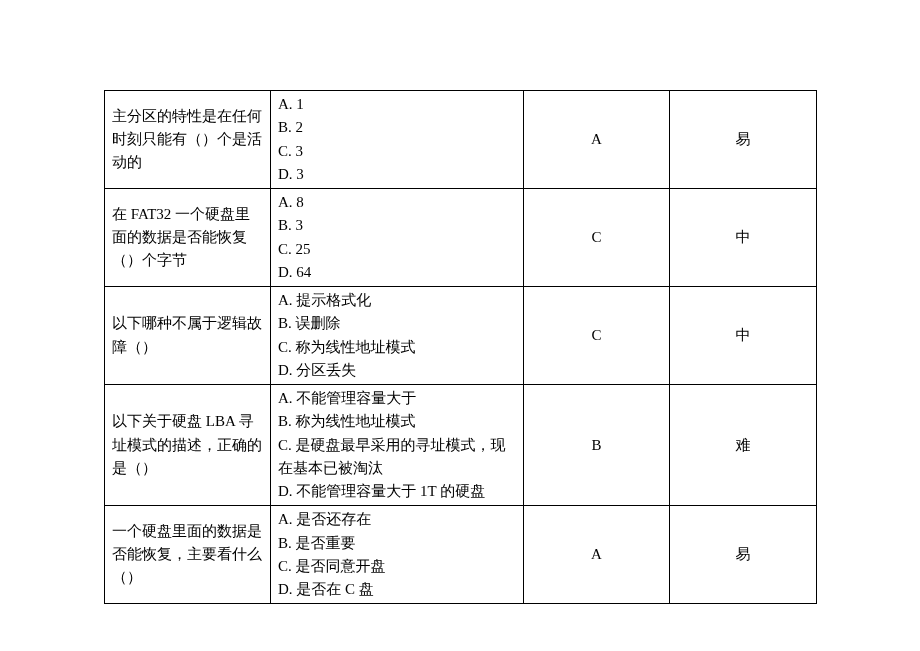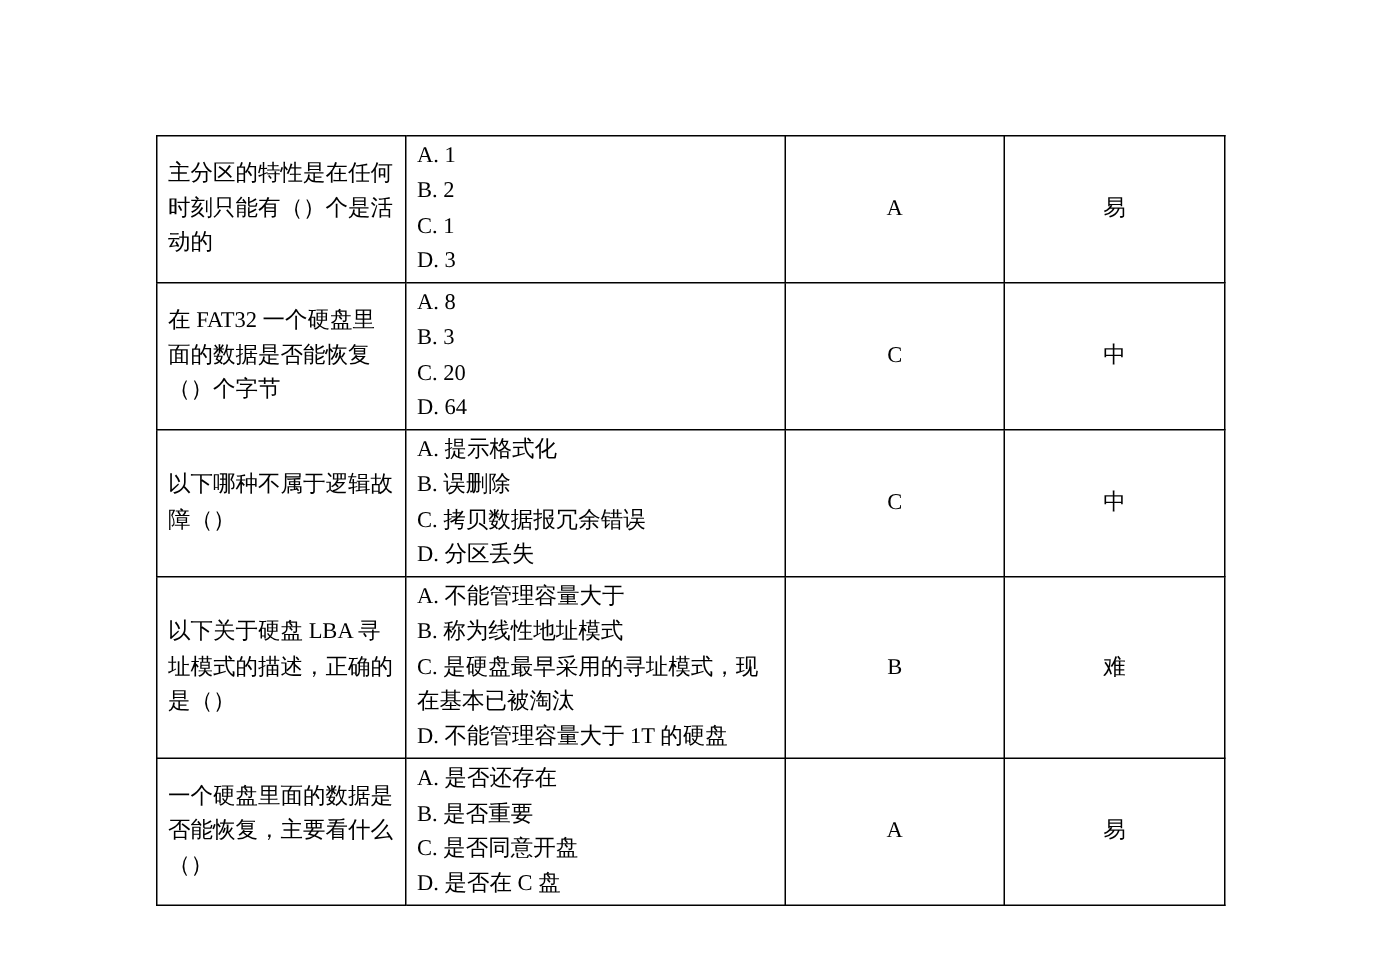--- a/index.html
+++ b/index.html
@@ -54,43 +54,43 @@
       <col class="c-answer">
       <col class="c-difficulty">
     </colgroup>
     <tbody>
 
     <tr>
           <td><span>主分区的特性是在任何时刻只能有（）个是活动的</span></td>
           <td>
             <span class="opt-line">A. 1</span>
             <span class="opt-line">B. 2</span>
-            <span class="opt-line">C. 1</span>
+            <span class="opt-line">C. 3</span>
             <span class="opt-line">D. 3</span>
           </td>
           <td class="answer"><span>A</span></td>
           <td class="difficulty"><span>易</span></td>
         </tr>
         <tr>
           <td><span>在 FAT32 一个硬盘里面的数据是否能恢复（）个字节</span></td>
           <td>
             <span class="opt-line">A. 8</span>
             <span class="opt-line">B. 3</span>
-            <span class="opt-line">C. 20</span>
+            <span class="opt-line">C. 25</span>
             <span class="opt-line">D. 64</span>
           </td>
           <td class="answer"><span>C</span></td>
           <td class="difficulty"><span>中</span></td>
         </tr>
         <tr>
           <td><span>以下哪种不属于逻辑故障（）</span></td>
           <td>
             <span class="opt-line">A. 提示格式化</span>
             <span class="opt-line">B. 误删除</span>
-            <span class="opt-line">C. 拷贝数据报冗余错误</span>
+            <span class="opt-line">C. 称为线性地址模式</span>
             <span class="opt-line">D. 分区丢失</span>
           </td>
           <td class="answer"><span>C</span></td>
           <td class="difficulty"><span>中</span></td>
         </tr>
         <tr>
           <td><span>以下关于硬盘 LBA 寻址模式的描述，正确的是（）</span></td>
           <td>
             <span class="opt-line">A. 不能管理容量大于</span>
             <span class="opt-line">B. 称为线性地址模式</span>

